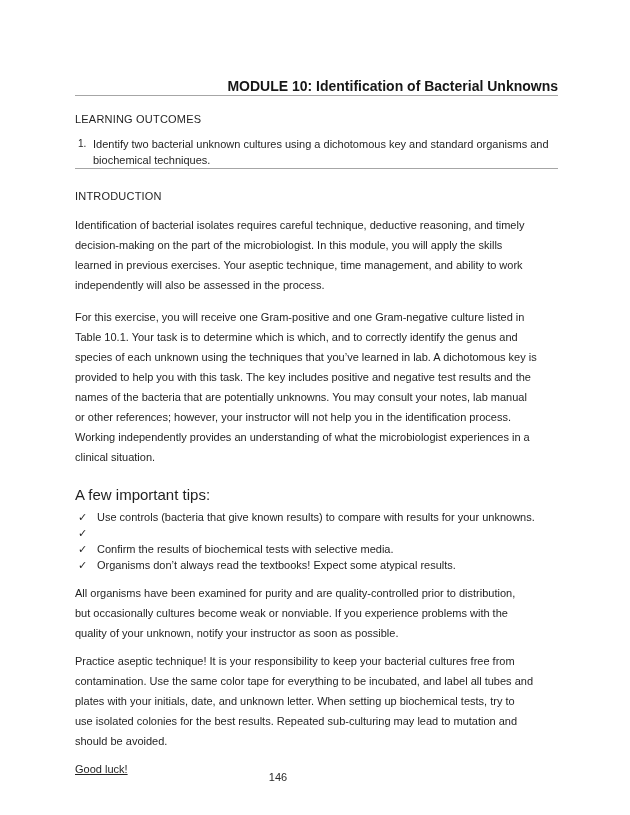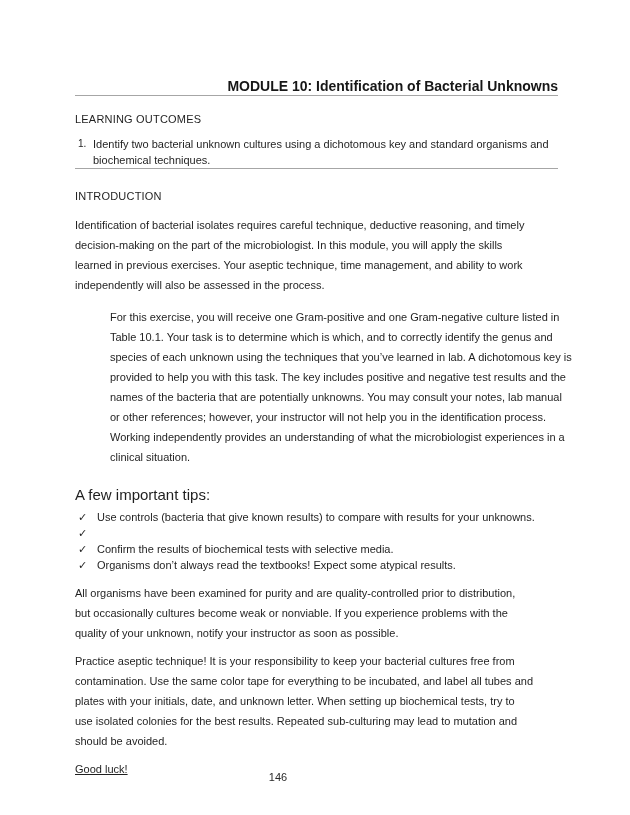--- a/index.html
+++ b/index.html
@@ -58,21 +58,21 @@
     line-height: 16px;
     white-space: pre-line;
   }
   .para {
     font-size: 11px;
     line-height: 20px;
     white-space: pre;
     margin: 0;
   }
   .para-1 { margin-top: 11px; }
-  .para-2 { margin-top: 12px; margin-left: 35px; }
+  .para-2 { margin-top: 12px; }
   .tips-heading { margin-top: 20px; font-size: 15px; line-height: 16px; white-space: pre; }
   .tips-list { margin-top: 6px; }
   .tip-row {
     display: flex;
     align-items: flex-start;
     font-size: 11px;
     line-height: 16px;
   }
   .check-icon {
     width: 19px;

